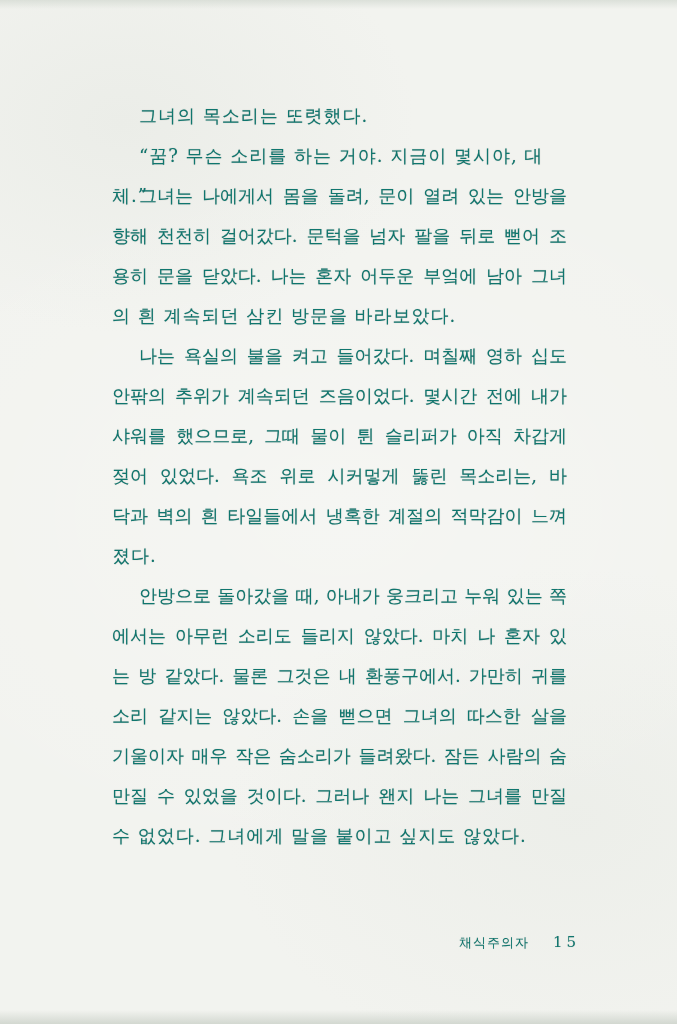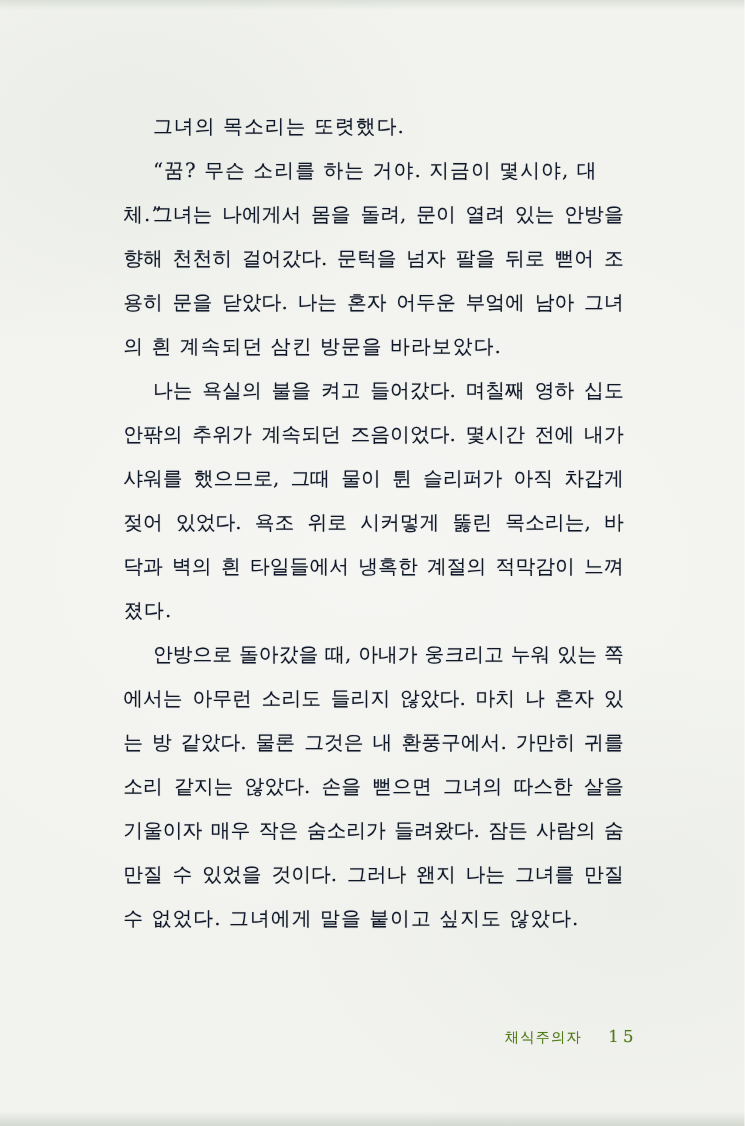--- a/index.html
+++ b/index.html
@@ -41,42 +41,42 @@
   .content {
     position: absolute;
     left: 112px;
     top: 96px;
     width: 455px;
   }
   .ln {
     height: 40px;
     line-height: 40px;
     font-size: 18px;
-    color: #0f172a;
+    color: #0f766e;
     text-shadow: 0 0 1px rgba(80, 81, 74, 0.38);
     word-break: break-all;
   }
   .ln.fill {
     text-align: justify;
     text-align-last: justify;
   }
   .ln.plain {
     text-align: left;
     letter-spacing: 1px;
   }
   .ln.indent {
     text-indent: 27px;
   }
   .footer {
     position: absolute;
     top: 933px;
     right: 97px;
     display: flex;
     align-items: baseline;
-    color: #4d7c0f;
+    color: #0f766e;
     text-shadow: 0 0 1px rgba(92, 93, 85, 0.3);
   }
   .footer .running-title {
     font-size: 13px;
     letter-spacing: 1px;
   }
   .footer .page-number {
     font-size: 15px;
     margin-left: 24px;
     letter-spacing: 4px;

